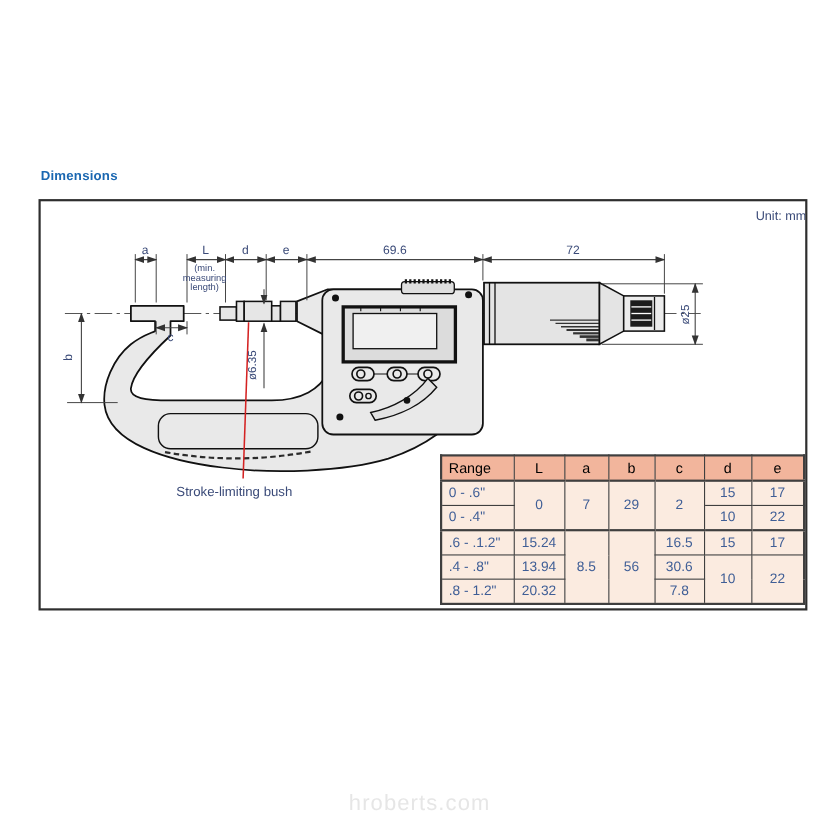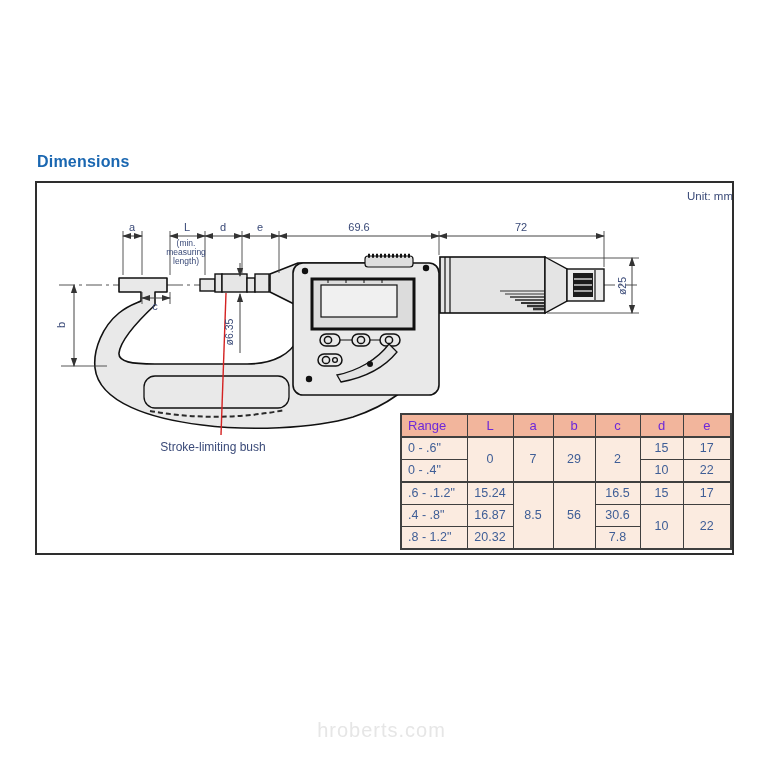--- a/index.html
+++ b/index.html
@@ -2,38 +2,38 @@
 <html><head>
 <meta charset="utf-8">
 <style>
   html,body{margin:0;padding:0;}
   body{
     width:763px;height:763px;position:relative;background:#ffffff;
     font-family:"Liberation Sans",sans-serif;overflow:hidden;
   }
   .heading{
     position:absolute;left:37px;top:153px;
-    font-size:16px;font-weight:bold;color:#1a67b1;letter-spacing:.2px;
+    font-size:12px;font-weight:bold;color:#1a67b1;letter-spacing:.2px;
   }
   .diagram-box{
     position:absolute;left:35px;top:181px;width:695px;height:370px;
     border:2px solid #2e2e2e;background:#ffffff;
   }
   .draw{position:absolute;left:0;top:0;width:695px;height:370px;}
   .spec-table{
     position:absolute;left:363px;top:230px;width:330px;
     border-collapse:collapse;table-layout:fixed;
     font-size:12.5px;
   }
   .spec-table th,.spec-table td{
     border:1.6px solid #3f3f3f;height:21px;padding:0 3px;
     font-weight:normal;line-height:1;
   }
   .spec-table th{
-    background:#f2b59c;color:#6d28d9;font-size:13px;text-align:center;
+    background:#f2b59c;color:#000000;font-size:13px;text-align:center;
     border-bottom:2.4px solid #3f3f3f;
   }
   .spec-table th:first-child{text-align:left;padding-left:6px;}
   .spec-table td{background:#fbebe0;color:#3f5e96;text-align:center;}
   .spec-table td.rangecell{text-align:left;padding-left:6px;}
   .spec-table{border:2.4px solid #3f3f3f;}
   .spec-table tr.groupstart td{border-top:2.2px solid #3f3f3f;}
   .watermark{
     position:absolute;top:719px;left:50%;transform:translateX(-50%);
     font-size:20px;color:#e6e6e6;letter-spacing:1px;white-space:nowrap;
@@ -228,21 +228,21 @@
         <td class="rangecell">.6 - .1.2"</td>
         <td>15.24</td>
         <td rowspan="3">8.5</td>
         <td rowspan="3">56</td>
         <td>16.5</td>
         <td>15</td>
         <td>17</td>
       </tr>
       <tr>
         <td class="rangecell">.4 - .8"</td>
-        <td>16.87</td>
+        <td>13.94</td>
         <td>30.6</td>
         <td rowspan="2">10</td>
         <td rowspan="2">22</td>
       </tr>
       <tr>
         <td class="rangecell">.8 - 1.2"</td>
         <td>20.32</td>
         <td>7.8</td>
       </tr>
     </tbody>

